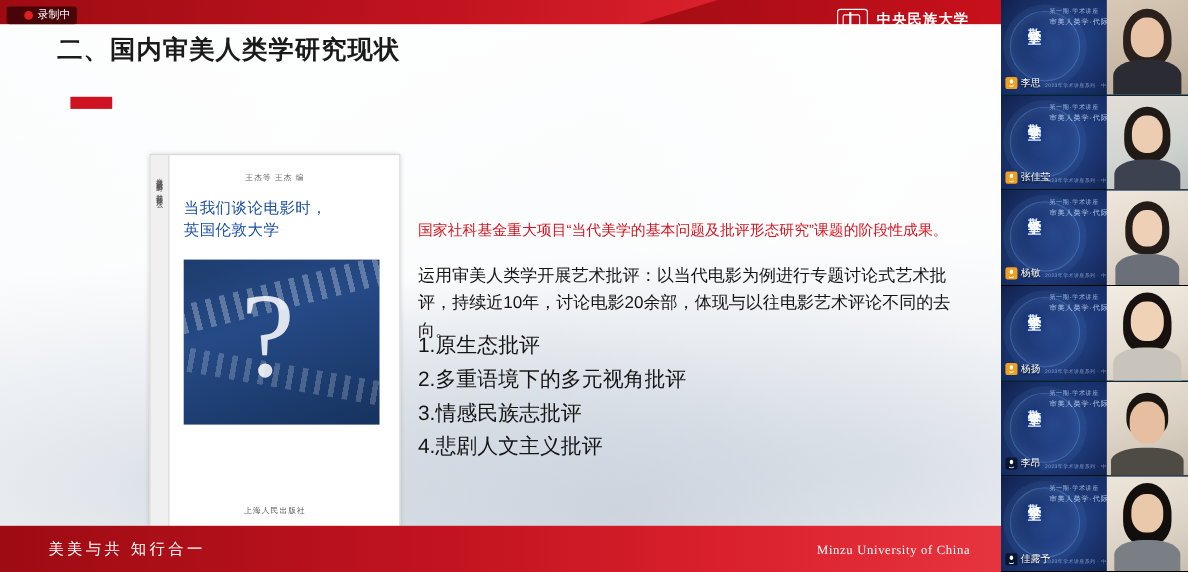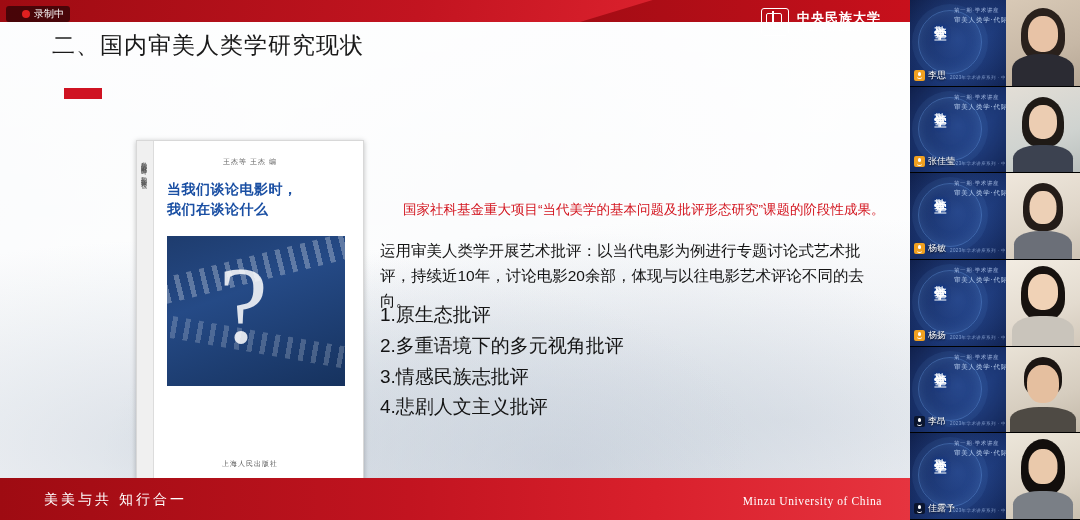--- a/index.html
+++ b/index.html
@@ -142,21 +142,21 @@
     letter-spacing: 0.4px;
     opacity: 0.95;
   }
 
   
   .slide-title {
     position: absolute;
     left: 52px;
     top: 30px;
     font-size: 23px;
-    font-weight: normal;
+    font-weight: bold;
     color: #1a1a1a;
     letter-spacing: 1px;
   }
 
   
   .bullet-mark {
     position: absolute;
     left: 64px;
     top: 88px;
     width: 38px;
@@ -210,21 +210,21 @@
     font-size: 7px;
     color: #666;
     letter-spacing: 1px;
   }
   .book-title-cn {
     position: absolute;
     left: 30px;
     top: 38px;
     color: #1a4fa3;
     font-size: 14px;
-    font-weight: bold;
+    font-weight: normal;
     line-height: 1.45;
     letter-spacing: 0.5px;
   }
   .book-art {
     position: absolute;
     left: 30px;
     top: 95px;
     width: 178px;
     height: 150px;
     background:
@@ -281,21 +281,20 @@
 
   
   .highlight-line {
     position: absolute;
     left: 380px;
     top: 200px;
     width: 500px;
     color: #d3151f;
     font-size: 13.5px;
     line-height: 1.5;
-    margin-left: 23px;
   }
   .body-text {
     position: absolute;
     left: 380px;
     top: 238px;
     width: 505px;
     color: #141414;
     font-size: 15.5px;
     line-height: 1.62;
   }
@@ -505,21 +504,21 @@
     <div class="bullet-mark"></div>
 
 
     <div class="book">
       <div class="book-spine">
         <div class="book-spine-text">当我们谈论电影时，我们在谈论什么</div>
       </div>
       <div class="book-credit">王杰等  王杰  编</div>
       <div class="book-title-cn">
         <div>当我们谈论电影时，</div>
-        <div>我们在谈论什么</div>
+        <div>英国伦敦大学</div>
       </div>
       <div class="book-art">
         <div class="film-strip"></div>
         <div class="film-strip2"></div>
         <div class="qmark">?</div>
       </div>
       <div class="book-publisher">上海人民出版社</div>
     </div>
 
     <div class="highlight-line">国家社科基金重大项目“当代美学的基本问题及批评形态研究”课题的阶段性成果。</div>

